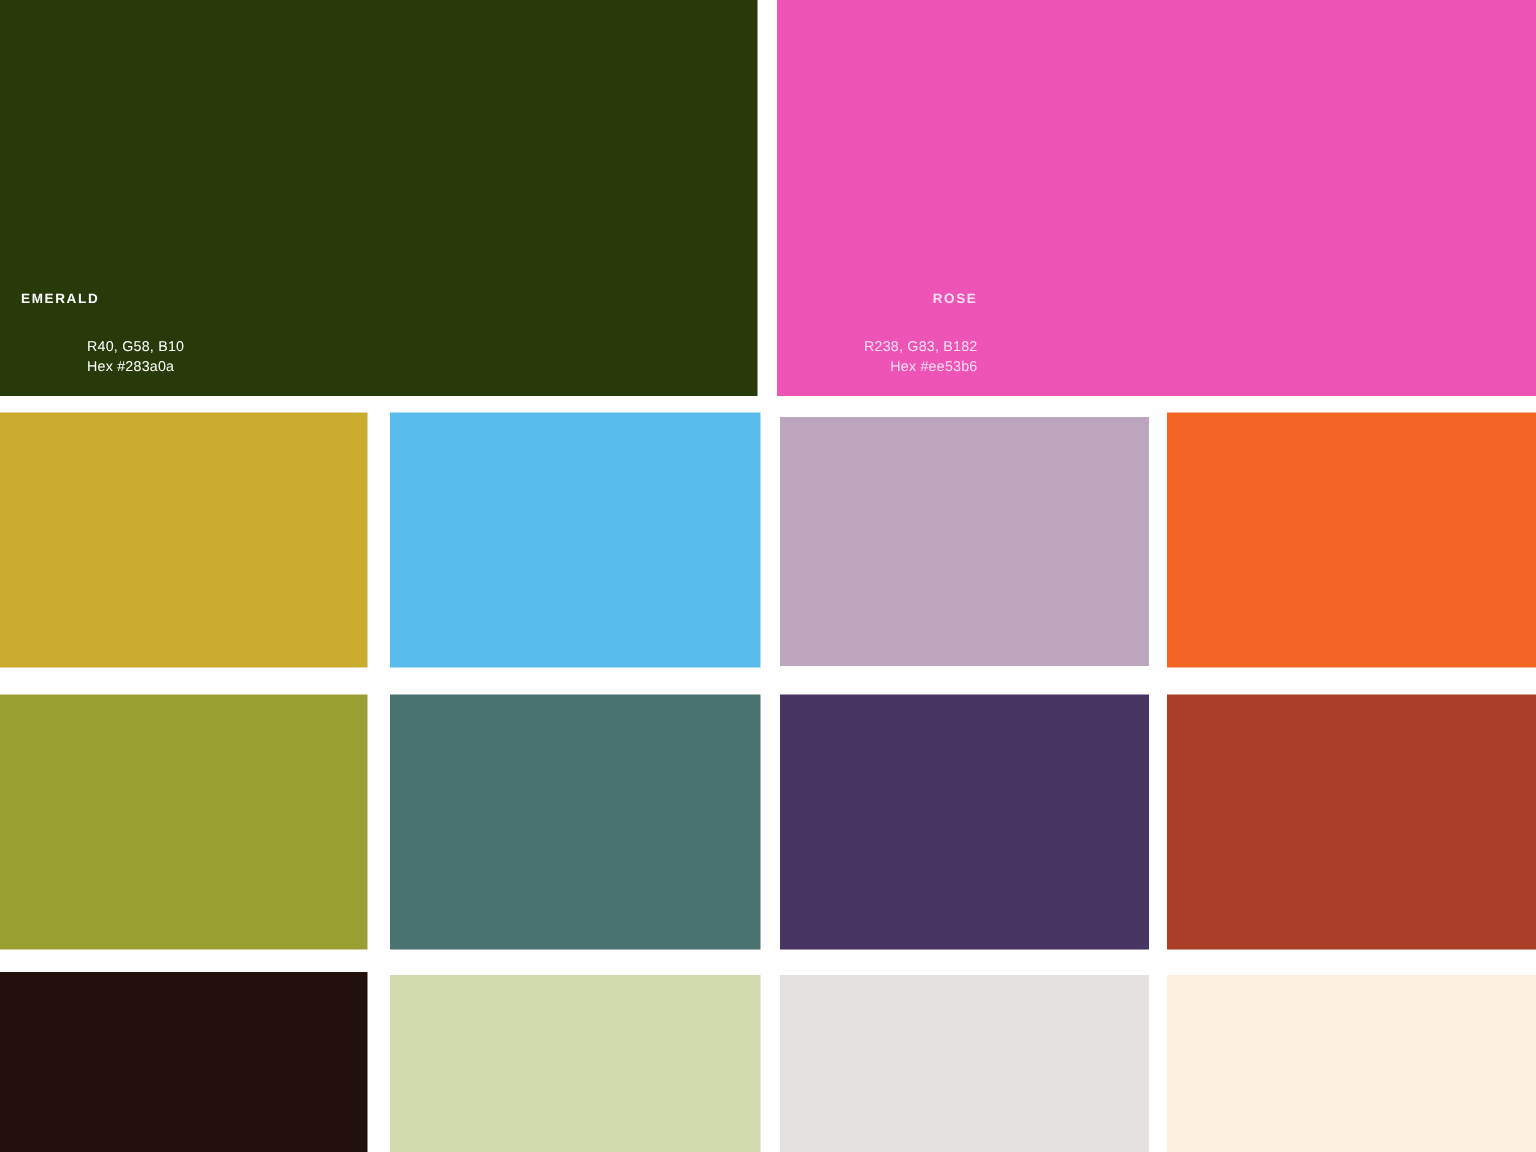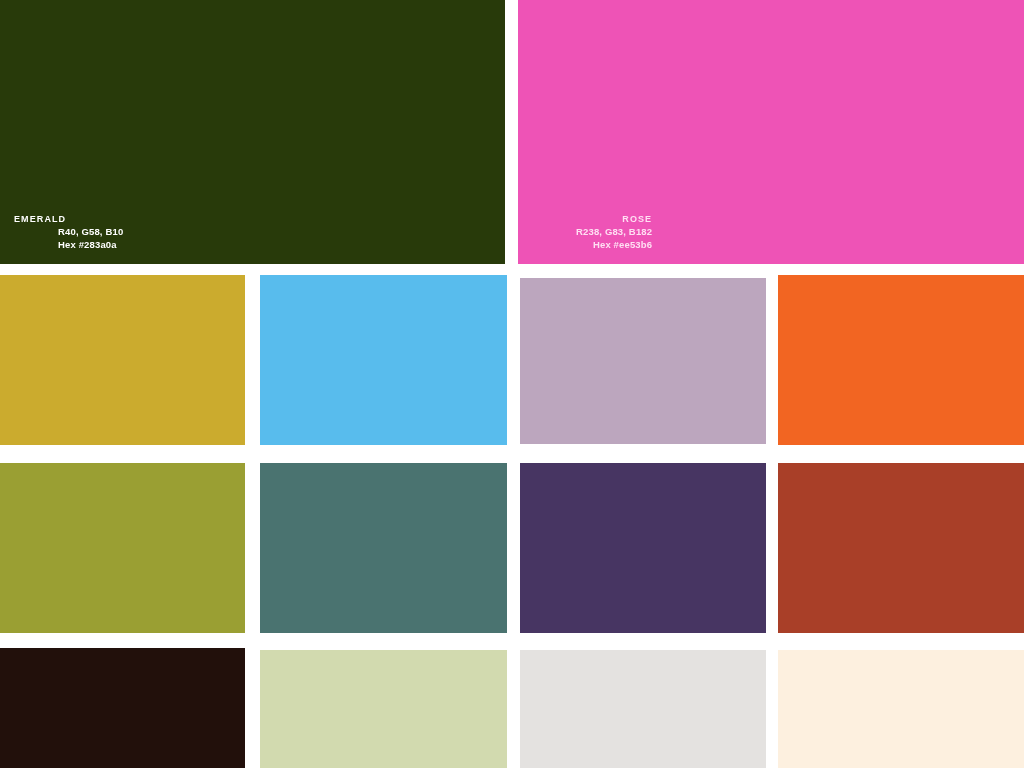--- a/index.html
+++ b/index.html
@@ -23,26 +23,26 @@
     position:absolute;
     left:14px;
     bottom:12px;
     line-height:1.32;
     user-select:none;
   }
   .label .name {
     font-size:9px;
     font-weight:bold;
     letter-spacing:1.1px;
-    margin-bottom:0;
+    margin-bottom:20px;
   }
   .label .rgb,
   .label .hex {
     font-size:9.5px;
-    font-weight:bold;
+    font-weight:normal;
     letter-spacing:0.15px;
     padding-left:44px;
   }
   .label .rgb { margin-bottom:1px; }
 </style>
 </head>
 <body>
 
 <div class="board">
     <div class="swatch" style="left: 0px; top: -6px; width: 505px; height: 270px; background: rgb(40, 58, 10);">

